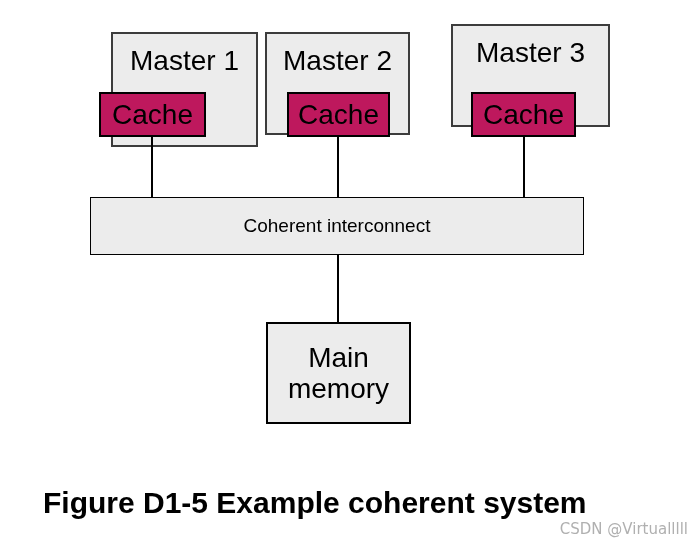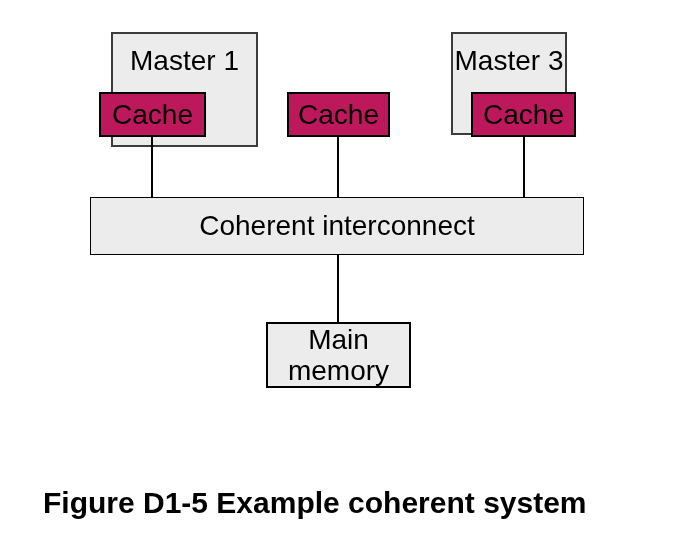--- a/index.html
+++ b/index.html
@@ -39,21 +39,21 @@
     display: flex;
     align-items: center;
     justify-content: center;
     font-size: 28px;
   }
   .interconnect {
     border: 1.5px solid var(--box-border, #000000);
     display: flex;
     align-items: center;
     justify-content: center;
-    font-size: 28px;
+    font-size: 19px;
   }
   .memory {
     border: 2px solid var(--box-border, #000000);
     display: flex;
     align-items: center;
     justify-content: center;
     font-size: 28px;
     line-height: 1.12;
     text-align: center;
     white-space: pre-line;
@@ -88,42 +88,46 @@
 
 <div class="canvas">
 
   <div class="box master" style="left:79px; top:32px; width:147px; height:115px;margin-left:32px;">
     <span class="master-label">Master 1</span>
   </div>
   <div class="cache" style="left:99px; top:92px; width:107px; height:45px;">
     <span>Cache</span>
   </div>
 
+  <div class="box master" style="left:265px; top:32px; width:145px; height:103px;">
+    <span class="master-label">Master 2</span>
+  </div>
   <div class="cache" style="left:287px; top:92px; width:103px; height:45px;">
     <span>Cache</span>
   </div>
 
-  <div class="box master" style="left:451px; top:32px; width:116px; height:103px;">
+  <div class="box master" style="left:451px; top:24px; width:159px; height:103px;">
     <span class="master-label">Master 3</span>
   </div>
   <div class="cache" style="left:471px; top:92px; width:105px; height:45px;">
     <span>Cache</span>
   </div>
 
   <div class="vline" style="left:151px; top:136px; height:61px;"></div>
   <div class="vline" style="left:337px; top:136px; height:61px;"></div>
   <div class="vline" style="left:523px; top:136px; height:61px;"></div>
 
   <div class="box interconnect" style="left:90px; top:197px; width:494px; height:58px;">
     <span>Coherent interconnect</span>
   </div>
 
   <div class="vline" style="left:337px; top:255px; height:67px;"></div>
 
-  <div class="box memory" style="left:266px; top:322px; width:145px; height:66px;">
+  <div class="box memory" style="left:266px; top:322px; width:145px; height:102px;">
     <span>Main
 memory</span>
   </div>
 
   <div class="caption">Figure D1-5 Example coherent system</div>
 
+  <div class="watermark">CSDN @Virtualllll</div>
 
 </div>
 
 </body></html>

